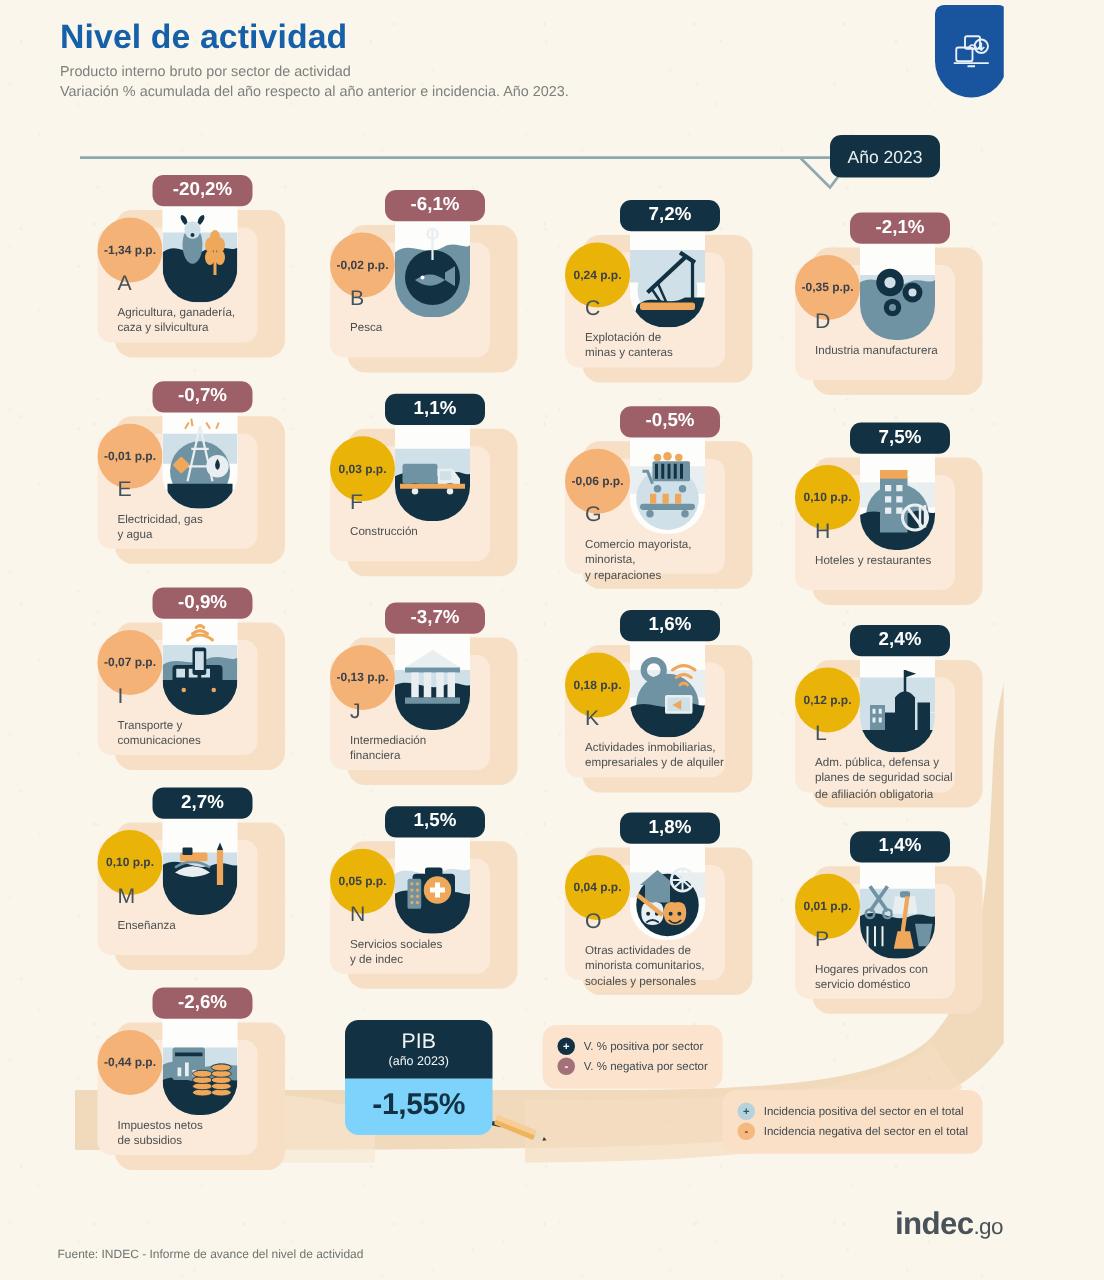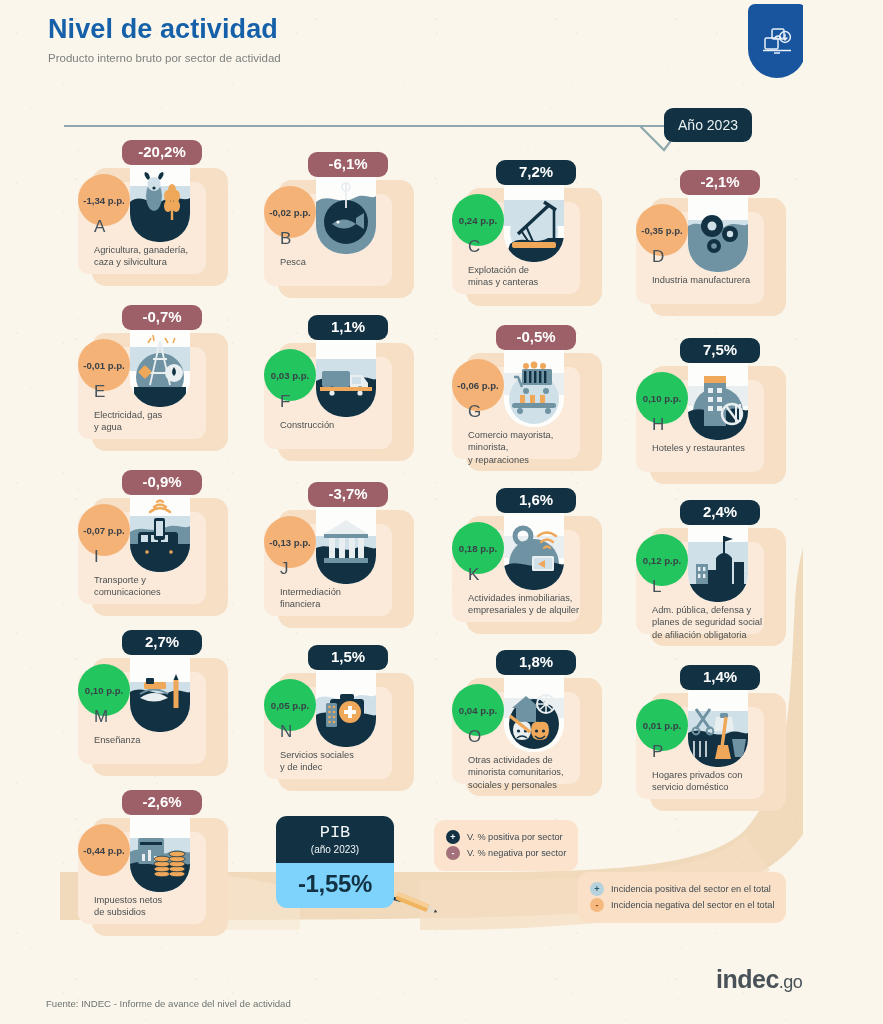--- a/index.html
+++ b/index.html
@@ -41,32 +41,32 @@
      border-radius:9px;display:flex;align-items:center;justify-content:center;color:#eaf1f3;font-size:14px;}
 
   
   .card{position:absolute;width:150px;}
   .card .shadowpad{position:absolute;left:14px;top:28px;width:136px;height:118px;background:#f6dfc5;border-radius:14px;}
   .card .body{position:absolute;left:0;top:42px;width:128px;height:92px;background:#fbeada;border-radius:11px;}
   .card .letter{position:absolute;left:16px;top:78px;font-size:17px;color:#44525c;line-height:1;}
   .card .desc{position:absolute;left:16px;top:104px;width:124px;font-size:9.3px;line-height:1.33;color:#4a4f50;}
   .card .pp{position:absolute;left:0px;top:34px;width:52px;height:52px;border-radius:50%;
      display:flex;align-items:center;justify-content:center;font-size:9.6px;font-weight:bold;color:#3a4148;}
-  .card .pp.pos{background:#22c55e;}
+  .card .pp.pos{background:#eab308;}
   .card .pp.neg{background:#f4b277;}
   .card .pic{position:absolute;left:52px;top:22px;width:60px;height:80px;border-radius:4px 4px 28px 28px;overflow:hidden;background:#fdfdfb;}
   .card .badge{position:absolute;left:44px;top:0px;min-width:62px;padding:3px 9px 4px;border-radius:9px;
      text-align:center;font-size:15px;font-weight:bold;color:#fff;line-height:1.22;}
   .card .badge.pos{background:#123243;}
   .card .badge.neg{background:#9d6068;}
 
   
   .pib{position:absolute;left:276px;top:816px;width:118px;}
   .pib .head{background:#123243;border-radius:11px 11px 0 0;padding:7px 0 7px;text-align:center;color:#f2f6f7;}
-  .pib .head .n1{font-size:17px;line-height:1.15;font-family:Liberation Mono, monospace;}
+  .pib .head .n1{font-size:17px;line-height:1.15;}
   .pib .head .n2{font-size:10px;line-height:1.3;}
   .pib .val{background:#7dd3fc;border-radius:0 0 11px 11px;text-align:center;font-size:24px;font-weight:bold;
      color:#123243;padding:7px 0 10px;letter-spacing:-.3px;}
 
   
   .legend{position:absolute;background:#fbe3cd;border-radius:11px;padding:8px 12px 9px;}
   .legend .row{display:flex;align-items:center;gap:7px;margin:2px 0;}
   .legend .dot{width:14px;height:14px;border-radius:50%;display:flex;align-items:center;justify-content:center;
      font-size:9px;font-weight:bold;line-height:1;}
   .legend .lbl{font-size:9.2px;color:#3f4a51;white-space:nowrap;}
@@ -100,20 +100,21 @@
       <rect x="0" y="0" width="34" height="4" fill="#f7cf96"></rect>
       <path d="M34 0 L 44 4 L 34 8 Z" fill="#e8ddc8"></path>
       <path d="M41 2.4 L 44 4 L 41 5.6 Z" fill="#3b3a38"></path>
     </g>
   </svg>
   <div class="noise"></div>
 
   <div class="header">
     <div class="title">Nivel de actividad</div>
     <div class="subline">Producto interno bruto por sector de actividad</div>
+    <div class="subline">Variación % acumulada del año respecto al año anterior e incidencia. Año 2023.</div>
   </div>
 
   <div class="indec-shield">
     <svg width="36" height="36" viewBox="0 0 36 36">
       <rect x="6" y="15" width="13" height="11" rx="1.6" fill="none" stroke="#e9f0f8" stroke-width="1.5"></rect>
       <rect x="13" y="6" width="12" height="10" rx="1.6" fill="none" stroke="#e9f0f8" stroke-width="1.5"></rect>
       <path d="M16 16 a3 3 0 0 1 6 0" fill="none" stroke="#e9f0f8" stroke-width="1.3"></path>
       <circle cx="26" cy="14" r="5.4" fill="none" stroke="#e9f0f8" stroke-width="1.5"></circle>
       <path d="M26 11 L26 17 M23.6 14.6 L26 17 L28.4 14.6" fill="none" stroke="#e9f0f8" stroke-width="1.4"></path>
       <path d="M4 27.5 L32 27.5" stroke="#e9f0f8" stroke-width="1.5"></path>

